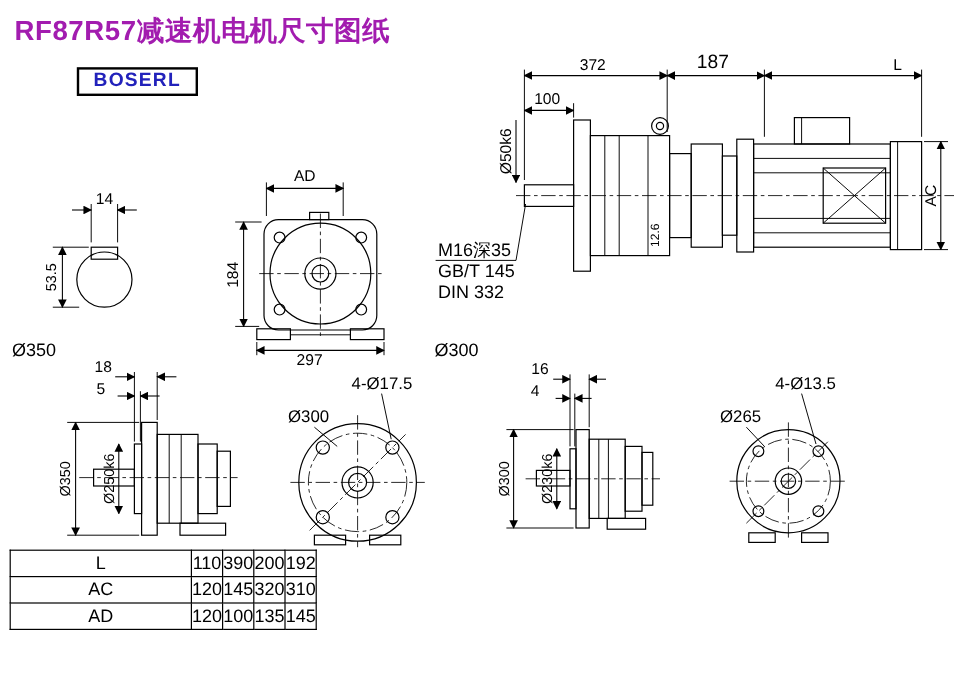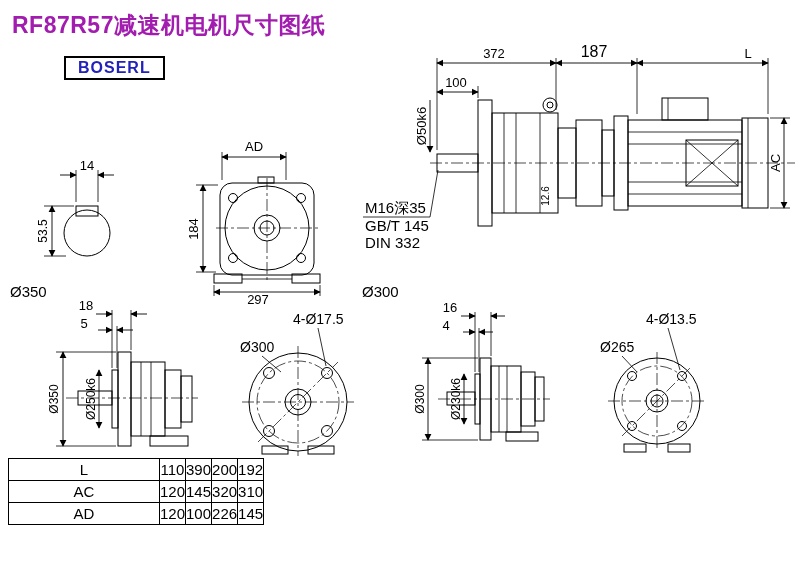--- a/index.html
+++ b/index.html
@@ -270,19 +270,19 @@
         <td class="first">AC</td>
         <td>120</td>
         <td>145</td>
         <td>320</td>
         <td>310</td>
       </tr>
       <tr>
         <td class="first">AD</td>
         <td>120</td>
         <td>100</td>
-        <td>226</td>
+        <td>135</td>
         <td>145</td>
       </tr>
     </tbody>
   </table>
 
 </div>
 
 </body></html>

